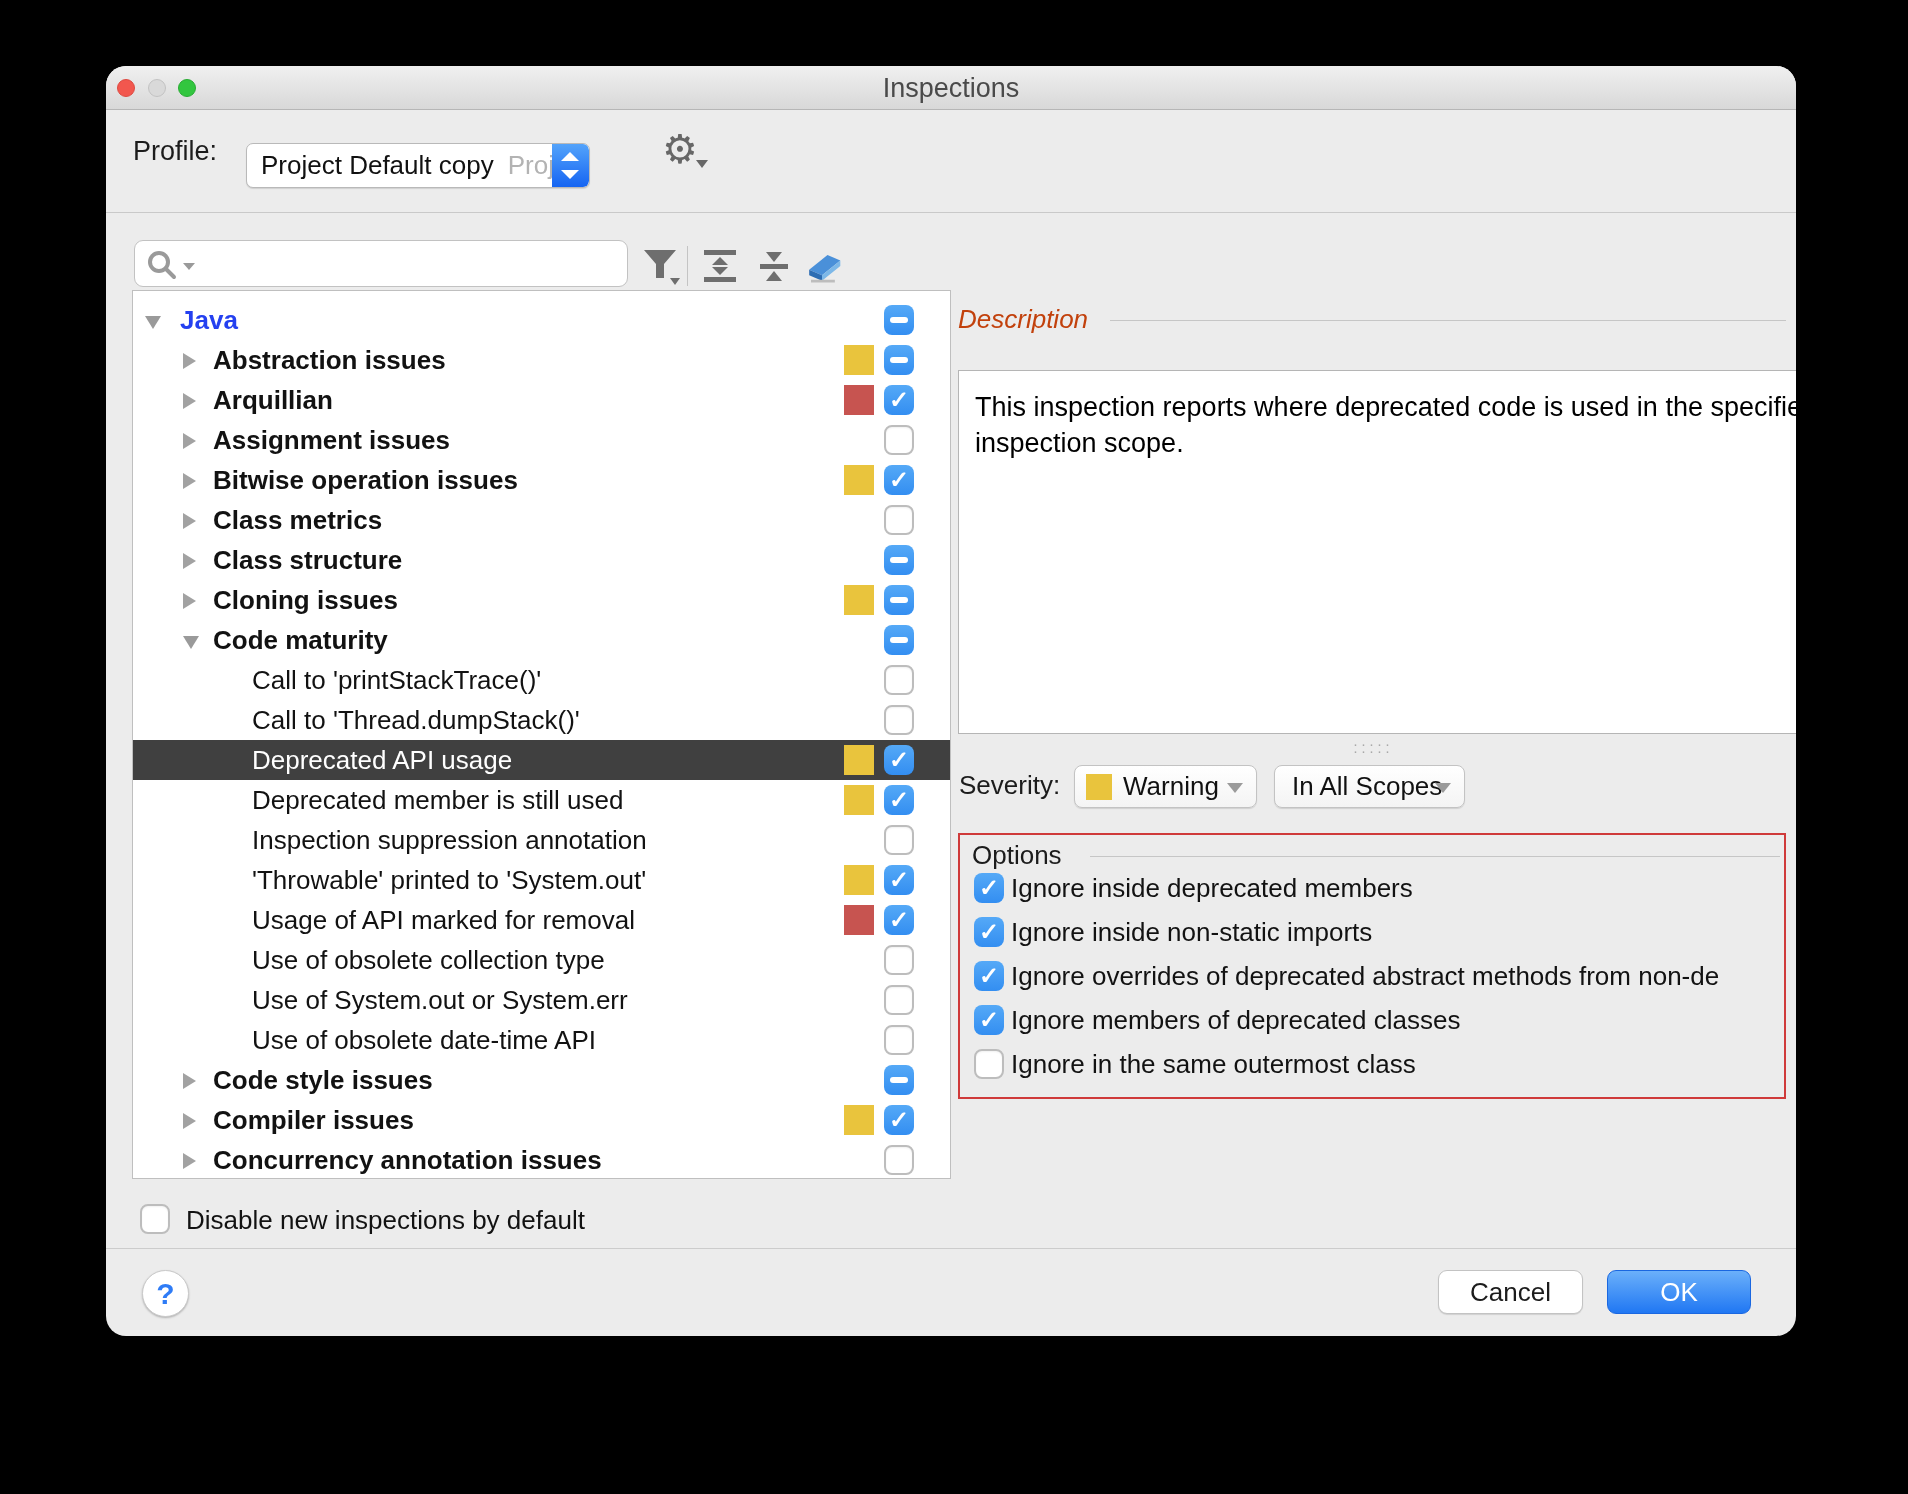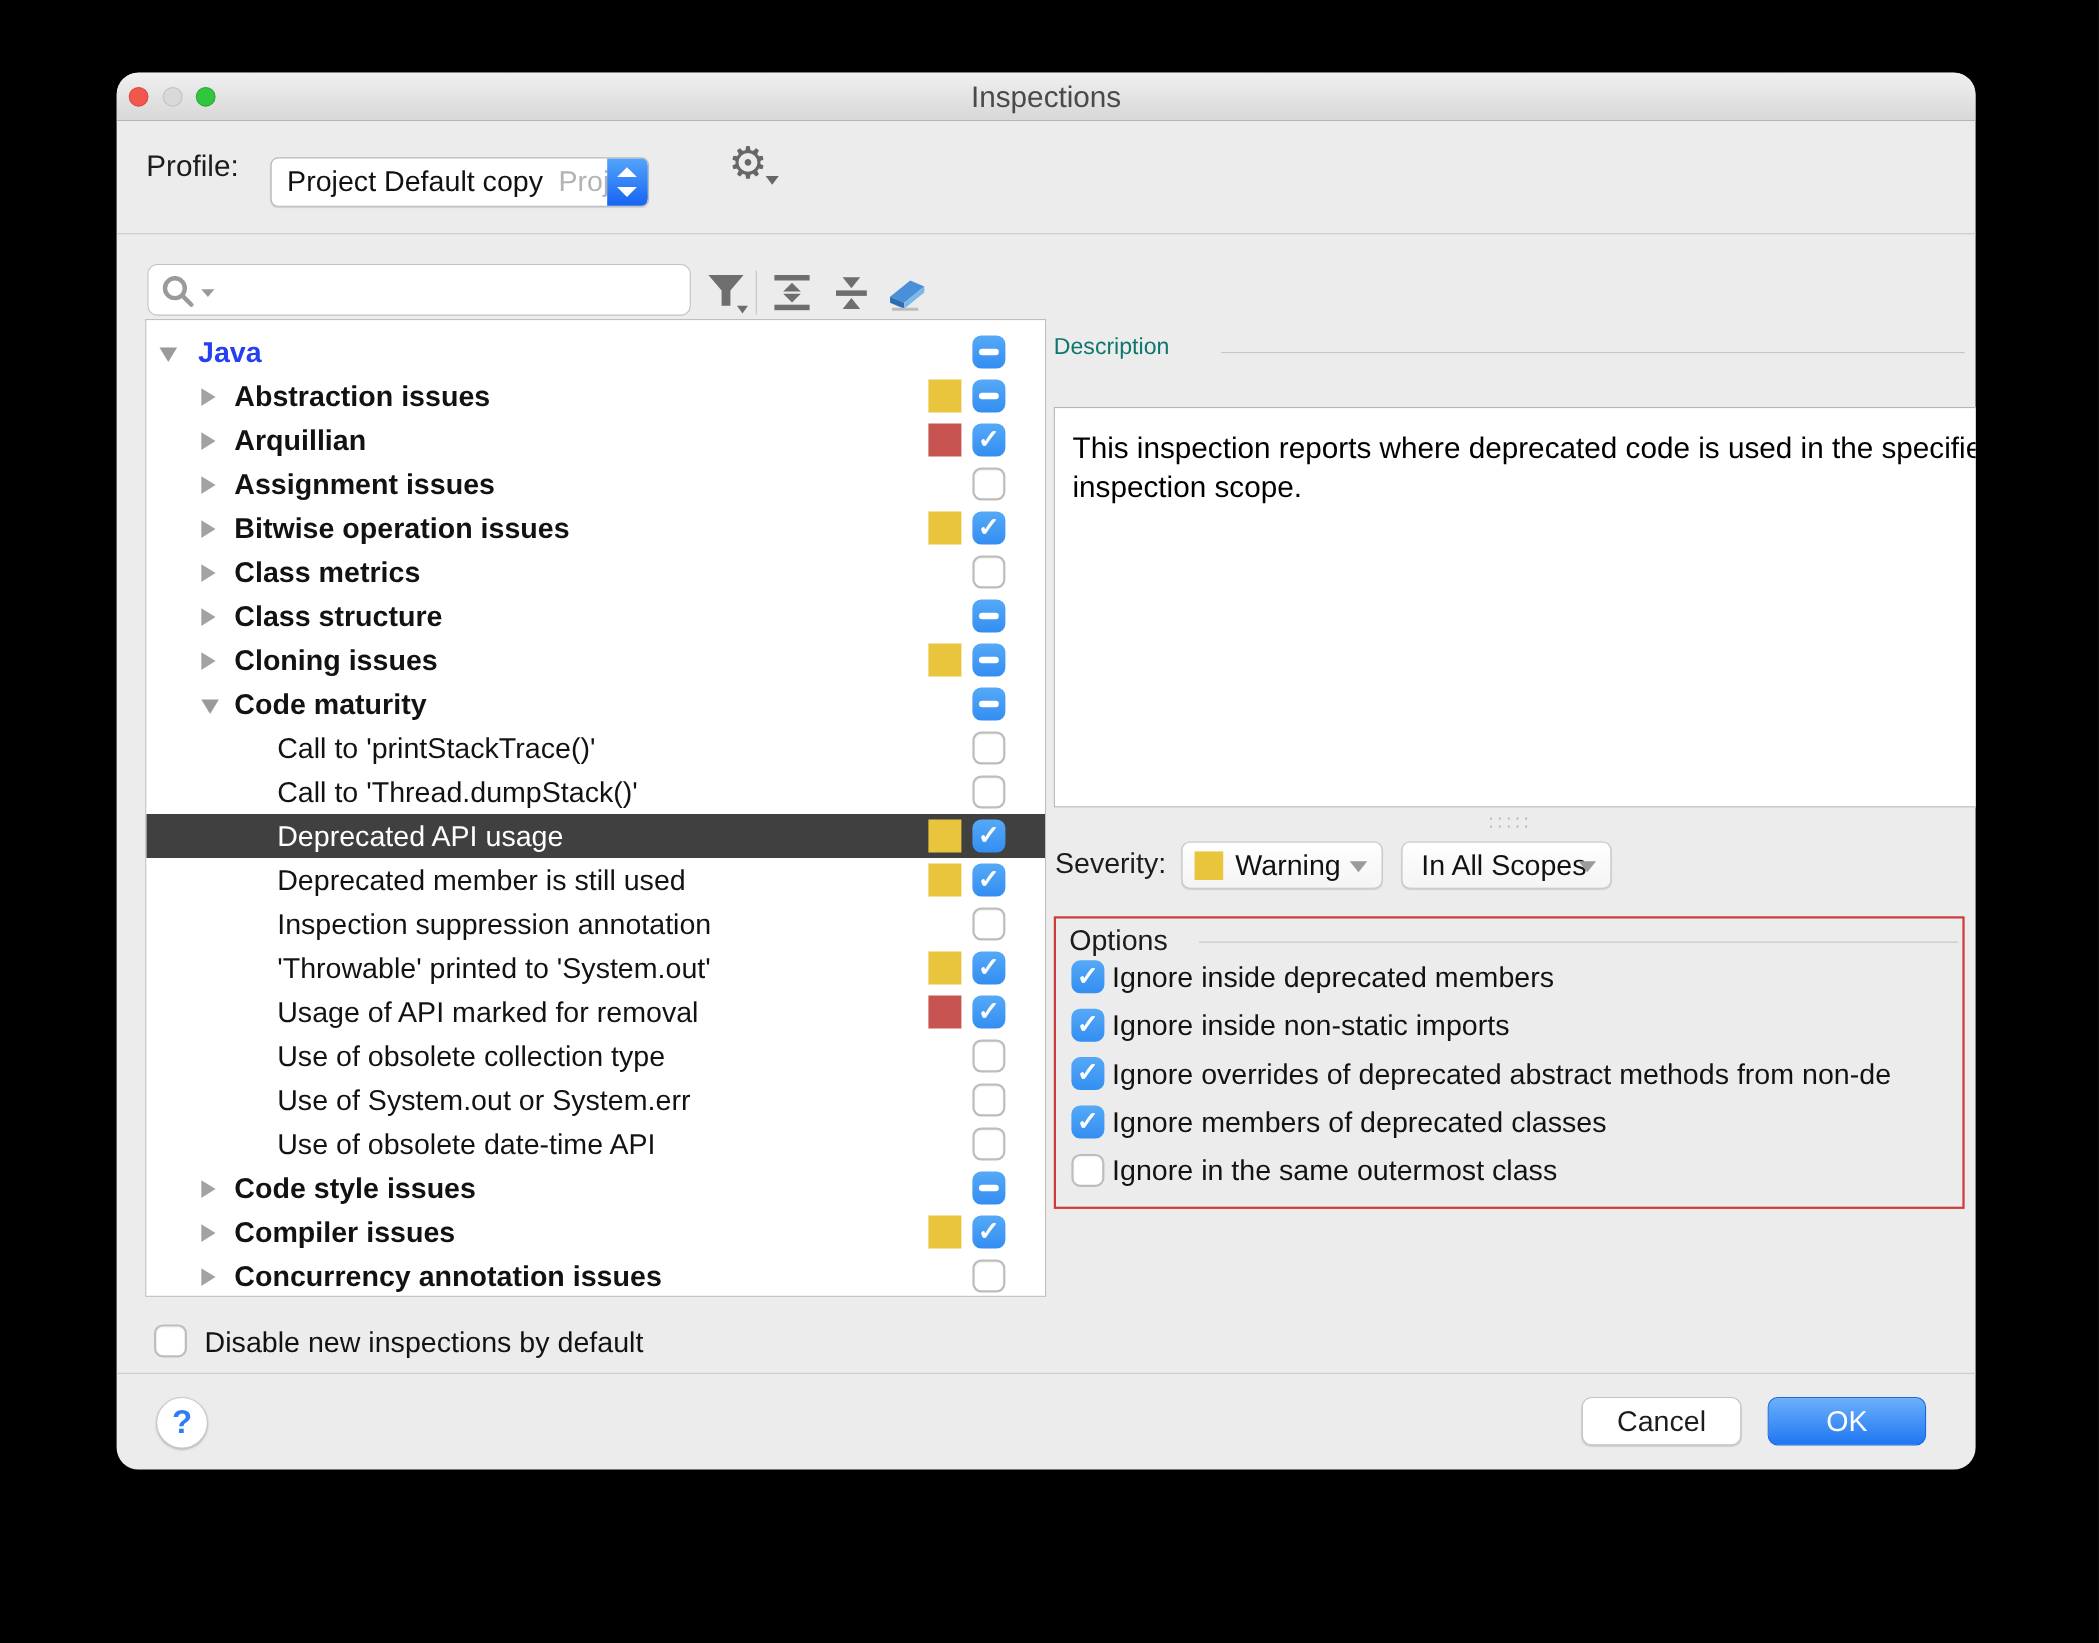--- a/index.html
+++ b/index.html
@@ -60,21 +60,21 @@
   .swatch { position:absolute; left:711px; top:5px; width:30px; height:30px; }
   .cb { position:absolute; width:30px; height:30px; border-radius:8px; }
   .tree-row .cb { left:751px; top:5px; }
   .cb.unchecked { background:#fff; border:2px solid #bdbdbd; box-shadow:inset 0 1px 2px rgba(0,0,0,.06); }
   .cb.checked { background:linear-gradient(#55a9f7,#338ef1); color:#fff; font-size:24px; font-weight:bold;
                 text-align:center; line-height:30px; }
   .cb.indeterminate { background:linear-gradient(#55a9f7,#338ef1); }
   .cb.indeterminate::after { content:""; position:absolute; left:6px; top:12px; width:18px; height:6px;
                              border-radius:3px; background:#fff; }
   
-  .desc-label { position:absolute; left:852px; top:238px; font-size:21px; color:#0f766e; }
+  .desc-label { position:absolute; left:852px; top:238px; font-size:26px; color:#c2410c;font-style:italic; }
   .desc-line  { position:absolute; left:1004px; top:254px; width:676px; height:1px; background:#c6c6c6; }
   .desc-box { position:absolute; left:852px; top:304px; width:953px; height:364px;
               background:#fff; border:1px solid #b5b5b5; padding:18px 16px; font-size:27px;
               color:#000000; line-height:36px; }
   .splitter { position:absolute; left:1238px; top:674px; width:58px; height:14px;
               color:#a9a9a9; font-size:15px; letter-spacing:3px; line-height:7px; text-align:center; }
   .sev-label { position:absolute; left:853px; top:704px; font-size:26px; color:#1c1c1c; }
   .dd { position:absolute; top:699px; height:43px; background:linear-gradient(#fff,#f4f4f4);
         border:1px solid #c3c3c3; border-radius:8px; box-shadow:0 1px 1px rgba(0,0,0,.12); }
   .dd .dd-txt { position:absolute; top:0; height:41px; line-height:41px; font-size:26px; color:#111; white-space:nowrap; }

